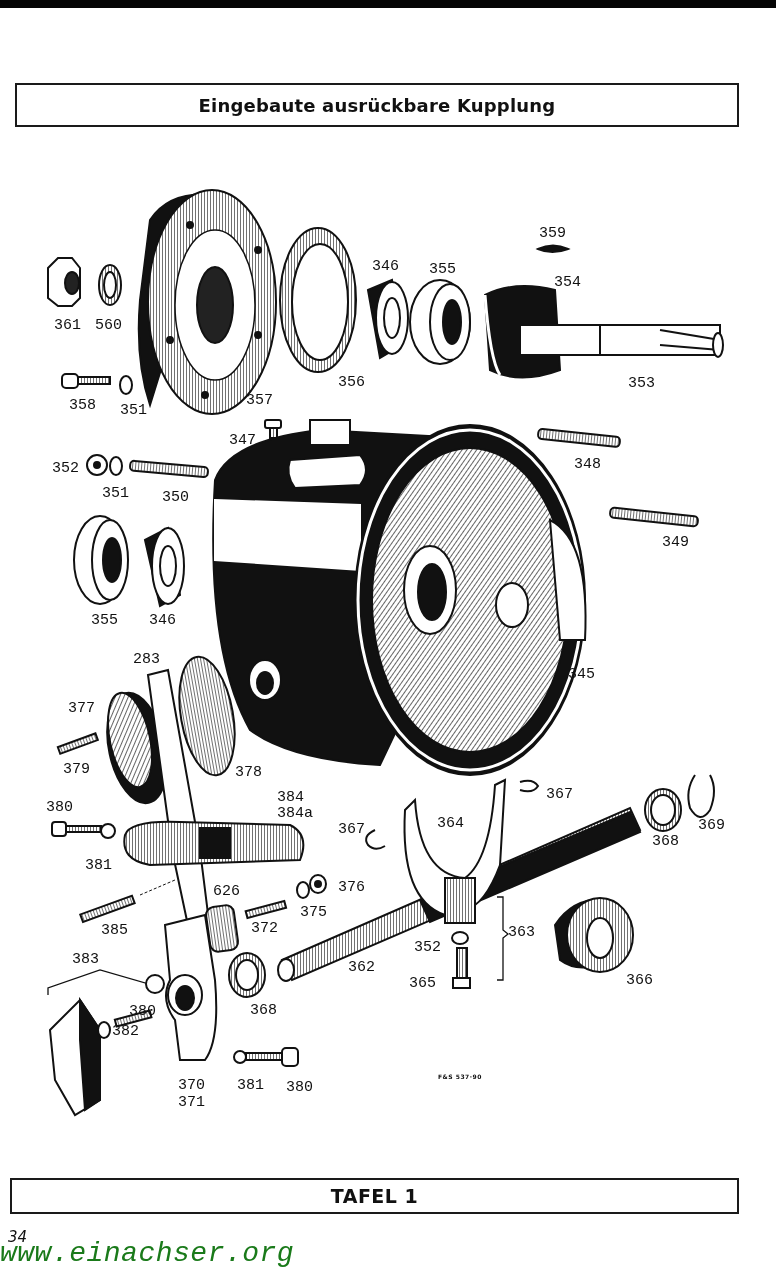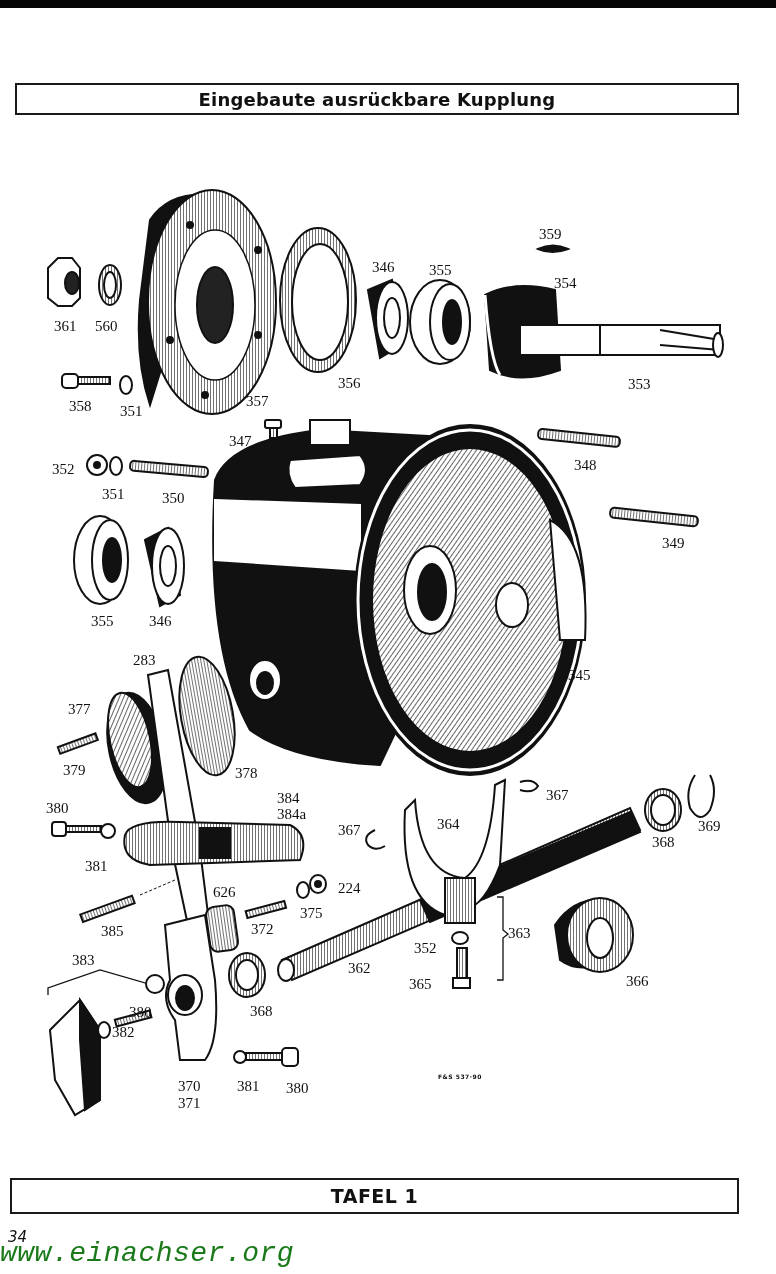--- a/index.html
+++ b/index.html
@@ -1,25 +1,25 @@
 <!DOCTYPE html>
 <html><head>
 <meta charset="utf-8">
 <style>
   html,body{margin:0;padding:0;background:#fff;}
   body{width:776px;height:1274px;position:relative;overflow:hidden;font-family:"DejaVu Sans",sans-serif;color:#111;}
   .topbar{position:absolute;left:0;top:0;width:776px;height:8px;background:#050505;}
-  .title-box{position:absolute;left:15px;top:83px;width:724px;height:32px;border:2px solid #1a1a1a;box-sizing:border-box;display:flex;align-items:center;justify-content:center;}
+  .title-box{position:absolute;left:15px;top:83px;width:724px;height:44px;border:2px solid #1a1a1a;box-sizing:border-box;display:flex;align-items:center;justify-content:center;}
   .title-box span{font-family:"DejaVu Sans",sans-serif;font-weight:bold;font-size:18px;letter-spacing:0.2px;}
   .footer-box{position:absolute;left:10px;top:1178px;width:729px;height:36px;border:2px solid #1a1a1a;box-sizing:border-box;display:flex;align-items:center;justify-content:center;}
   .footer-box span{font-weight:bold;font-size:19px;letter-spacing:0.5px;}
   .page-num{position:absolute;left:8px;top:1228px;font-size:15px;font-style:italic;}
   .watermark{position:absolute;left:0;top:1238px;font-family:Liberation Mono, monospace;font-style:italic;font-size:28px;color:#1a7a1a;letter-spacing:0.5px;}
   .drawing{position:absolute;left:0;top:0;width:776px;height:1274px;}
-  .lbl{position:absolute;font-family:Liberation Serif, serif;font-size:15px;line-height:16px;color:#111;white-space:pre;}
+  .lbl{position:absolute;font-family:Liberation Mono, monospace;font-size:15px;line-height:16px;color:#111;white-space:pre;}
   .code{position:absolute;left:438px;top:1073px;font-size:6px;font-weight:bold;letter-spacing:0.5px;}
 </style>
 </head>
 <body>
 
 <div class="topbar"></div>
 
 <div class="title-box">
   <span>Eingebaute ausrückbare Kupplung</span>
 </div>
@@ -287,21 +287,21 @@
 <span class="lbl" style="left:235px;top:765px">378</span>
 <span class="lbl" style="left:546px;top:787px">367</span>
 <span class="lbl" style="left:277px;top:790px">384</span>
 <span class="lbl" style="left:46px;top:800px">380</span>
 <span class="lbl" style="left:277px;top:806px">384a</span>
 <span class="lbl" style="left:437px;top:816px">364</span>
 <span class="lbl" style="left:698px;top:818px">369</span>
 <span class="lbl" style="left:338px;top:822px">367</span>
 <span class="lbl" style="left:652px;top:834px">368</span>
 <span class="lbl" style="left:85px;top:858px">381</span>
-<span class="lbl" style="left:338px;top:880px">224</span>
+<span class="lbl" style="left:338px;top:880px">376</span>
 <span class="lbl" style="left:213px;top:884px">626</span>
 <span class="lbl" style="left:300px;top:905px">375</span>
 <span class="lbl" style="left:251px;top:921px">372</span>
 <span class="lbl" style="left:101px;top:923px">385</span>
 <span class="lbl" style="left:508px;top:925px">363</span>
 <span class="lbl" style="left:414px;top:940px">352</span>
 <span class="lbl" style="left:72px;top:952px">383</span>
 <span class="lbl" style="left:348px;top:960px">362</span>
 <span class="lbl" style="left:626px;top:973px">366</span>
 <span class="lbl" style="left:409px;top:976px">365</span>

